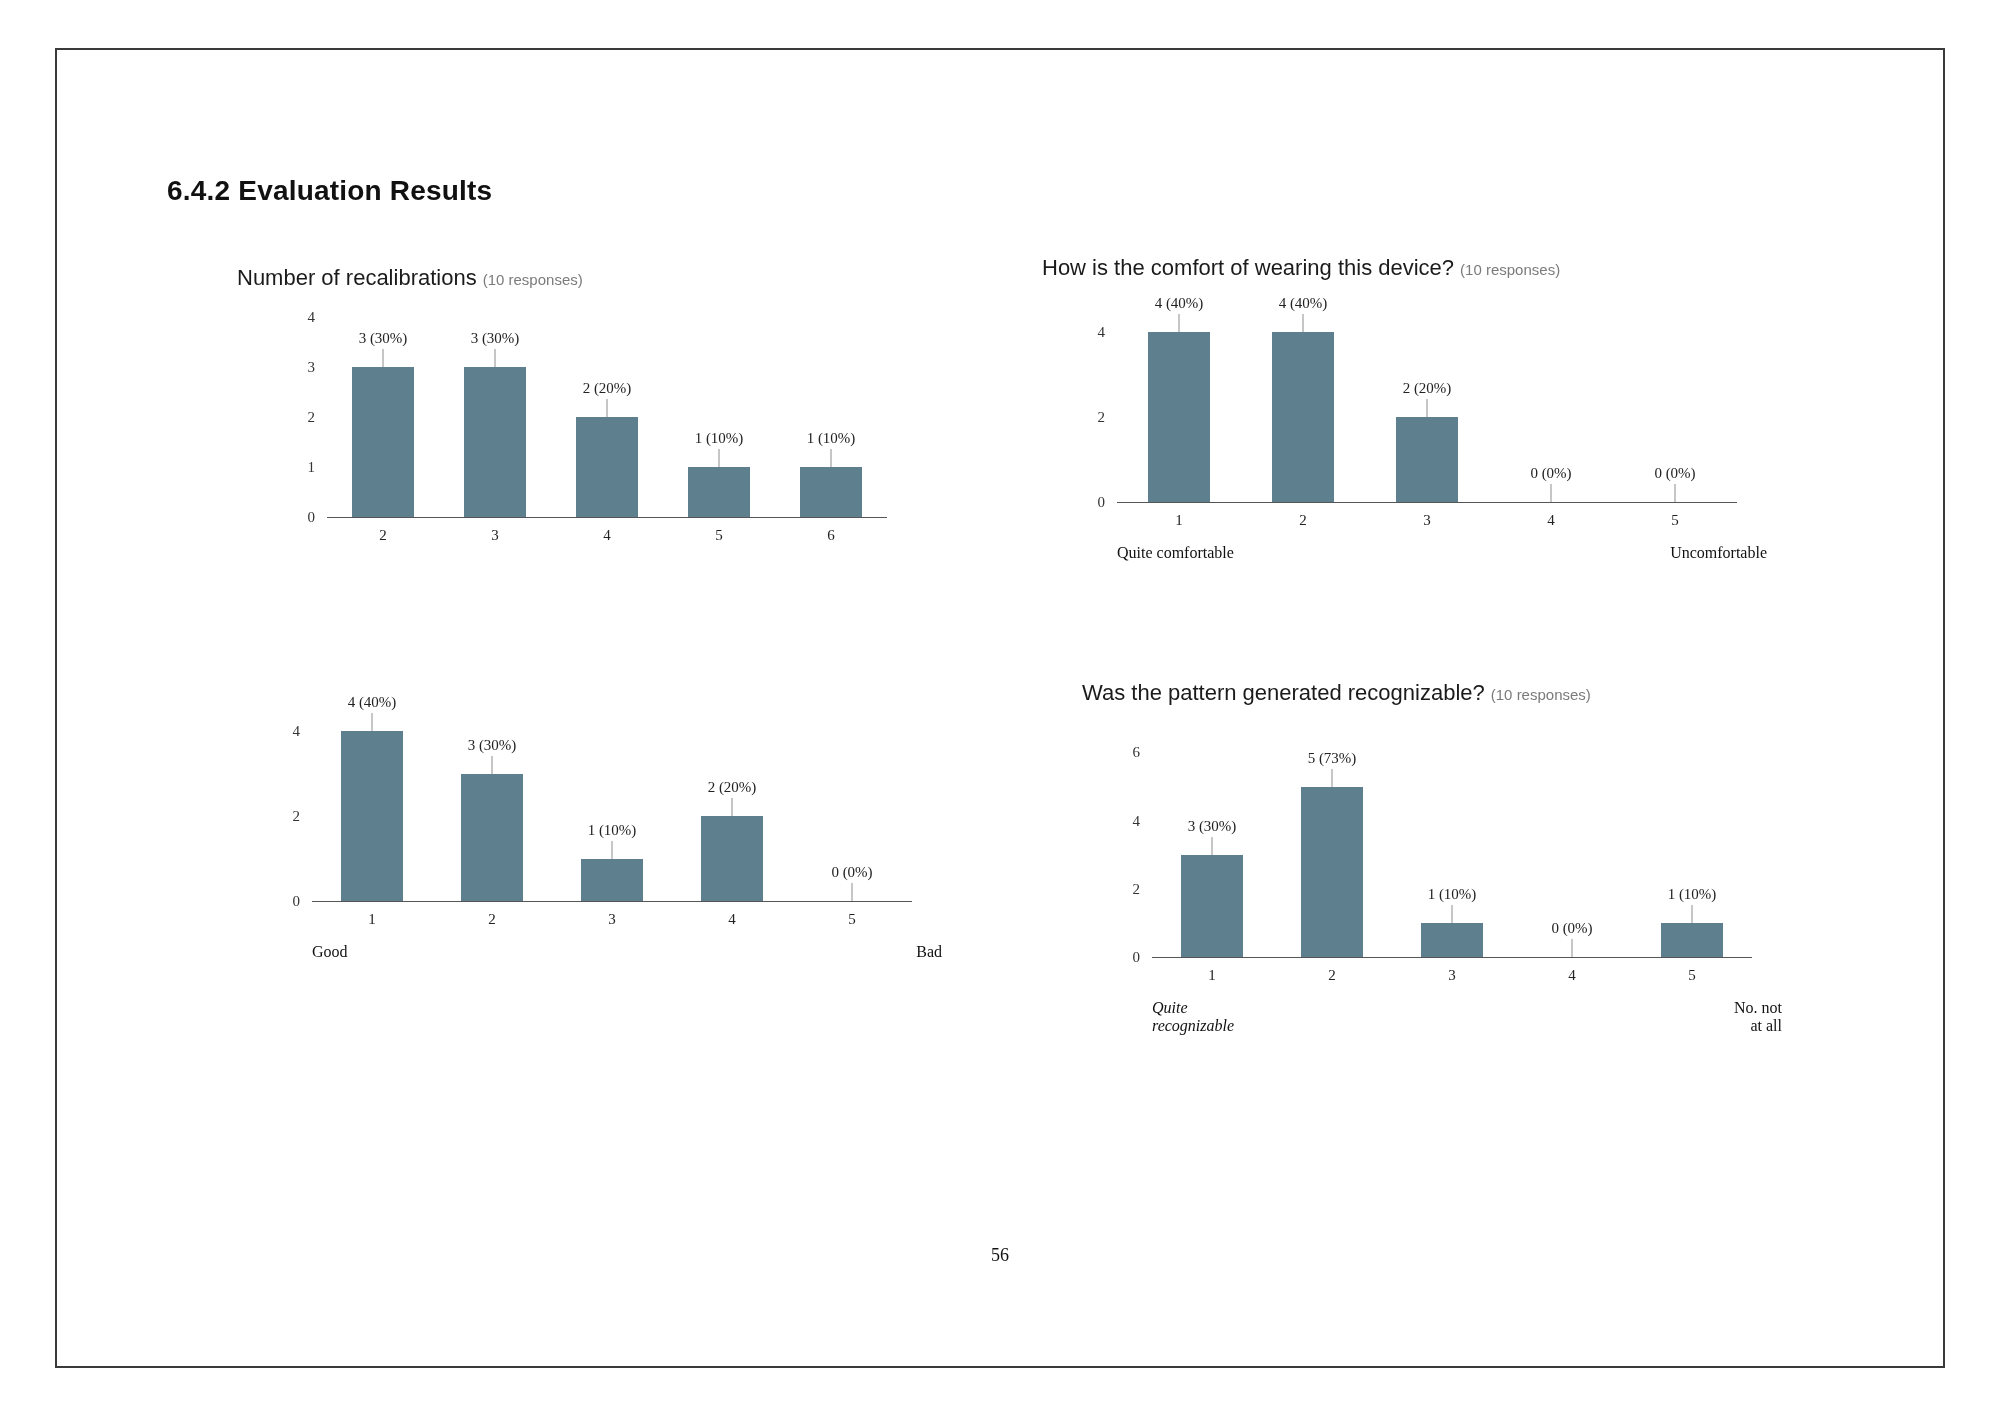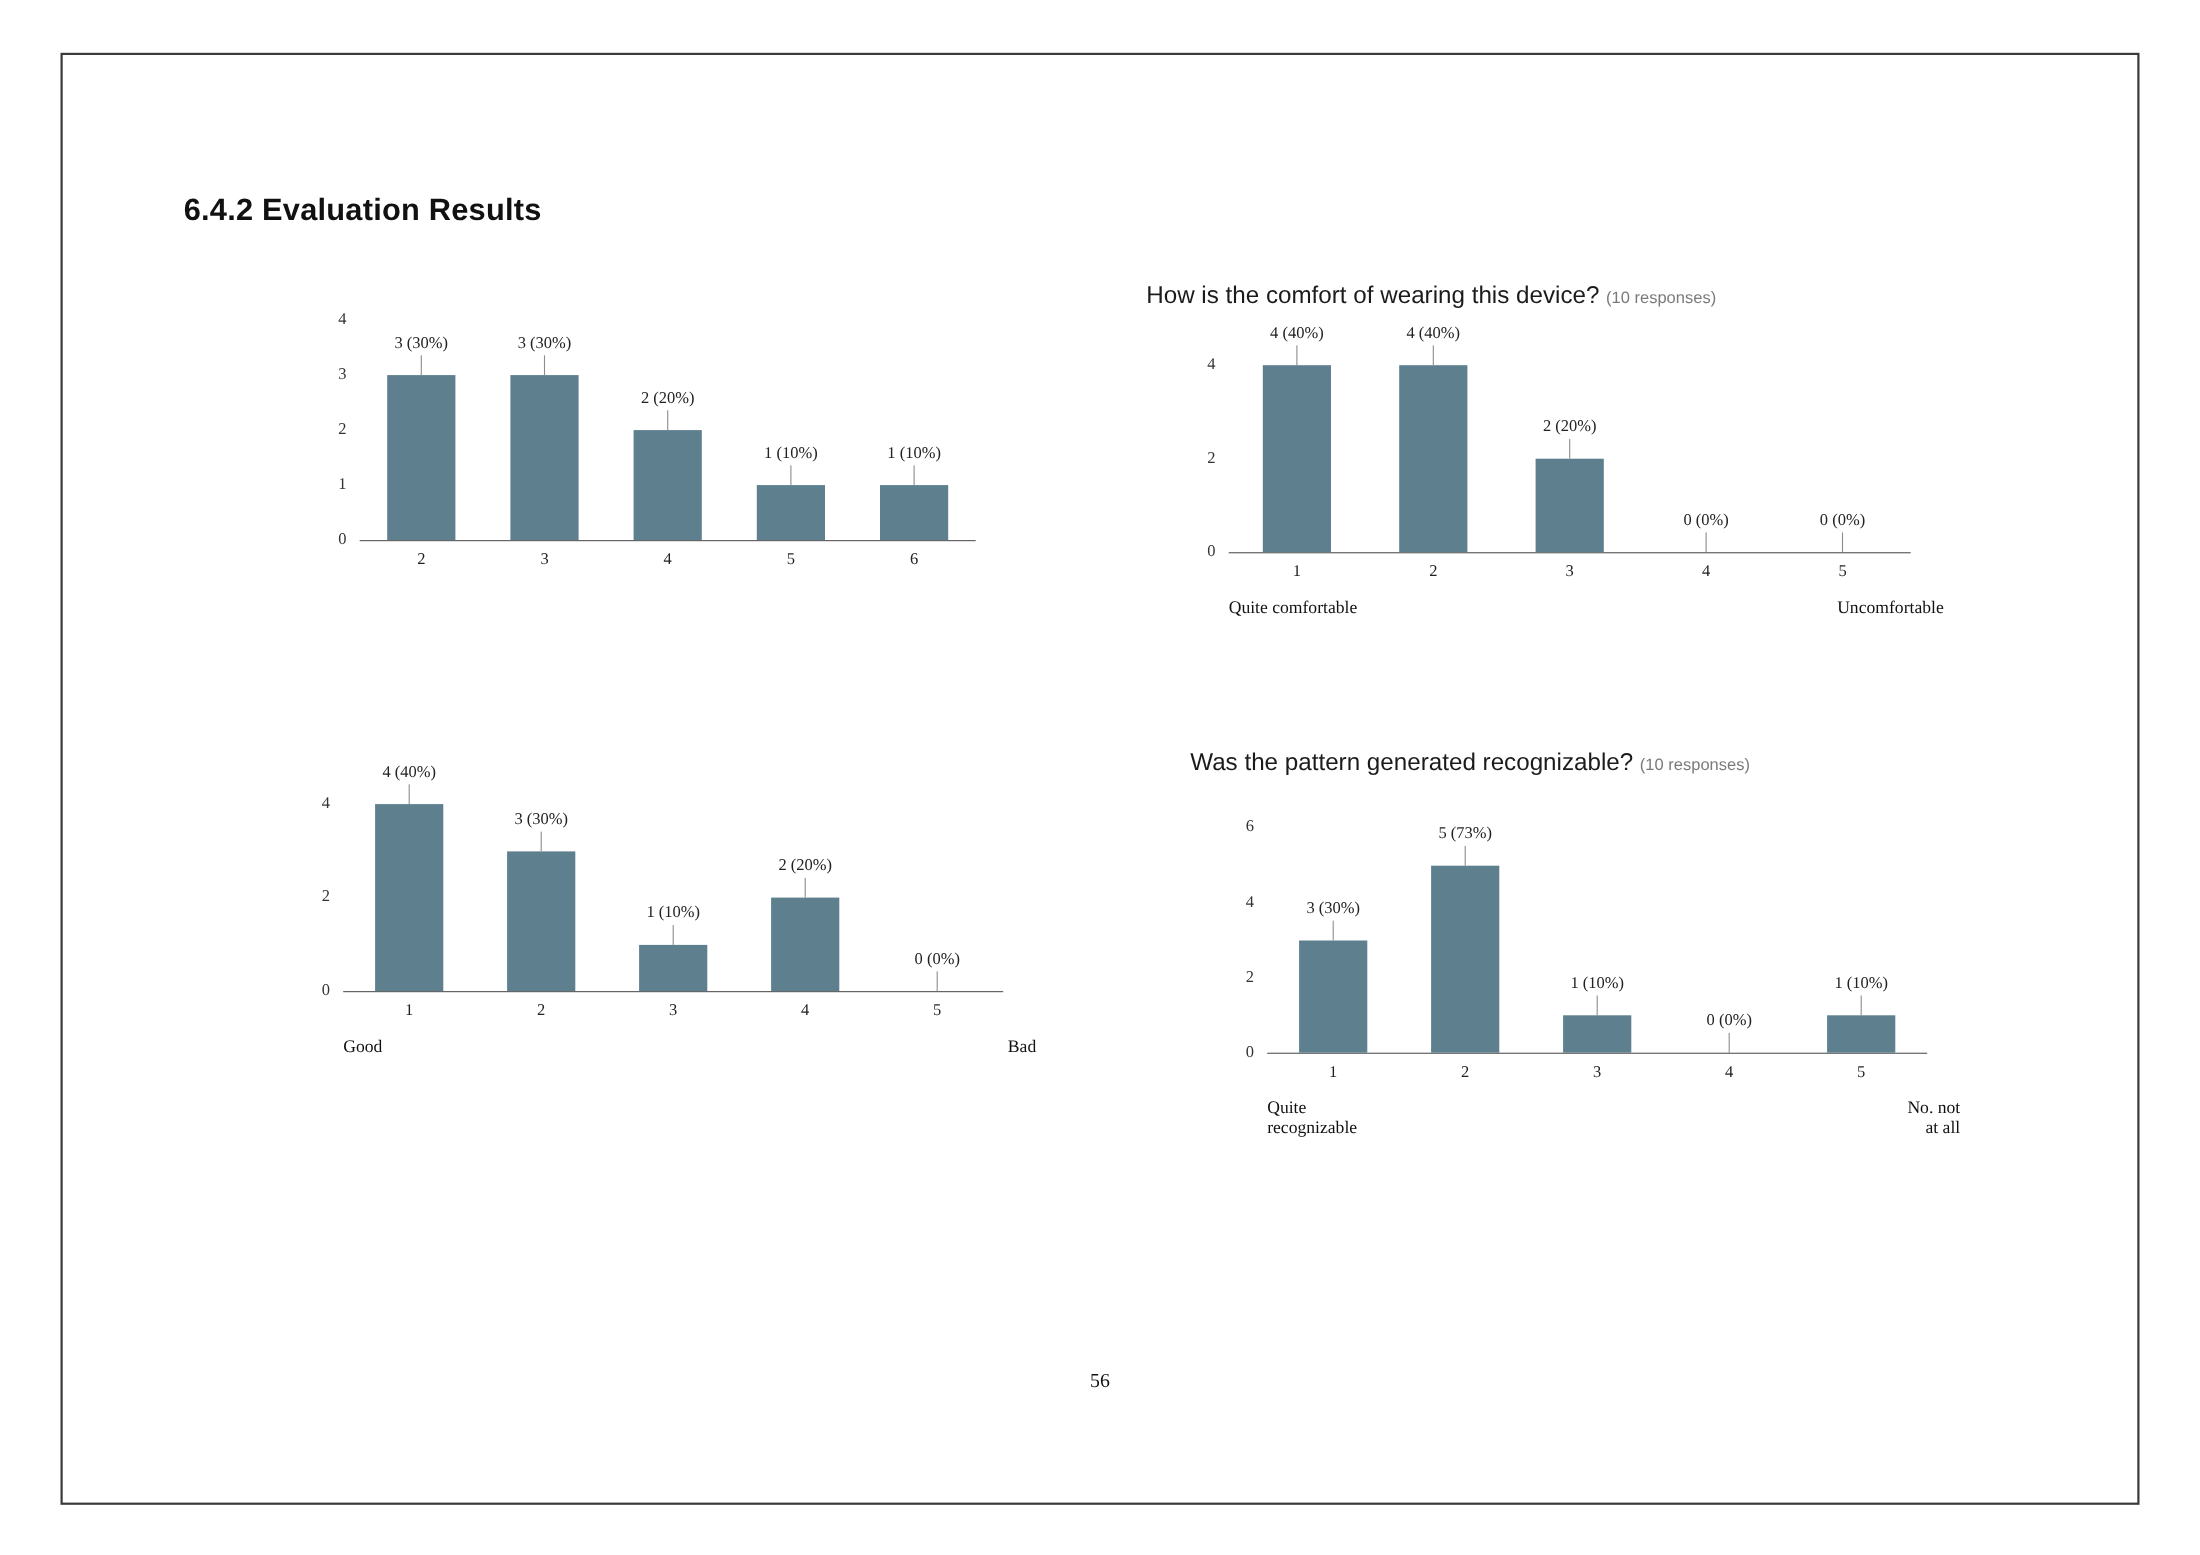--- a/index.html
+++ b/index.html
@@ -135,20 +135,23 @@
   }
 </style>
 </head>
 <body>
 
 <div class="page">
 
   <div class="section-title">6.4.2 Evaluation Results</div>
 
   <div class="chart-block" id="block-0" style="left:180px; top:215px; width:700px;">
+    <div class="chart-title">
+      <span>Number of recalibrations</span><span class="responses">(10 responses)</span>
+    </div>
     <div class="plot" style="height:230px; width:660px;">
         <div class="y-axis-labels" style="left: 50px; width: 34px; height: 200px;">
           <div class="y-tick" style="top: 200px;">0</div>
           <div class="y-tick" style="top: 150px;">1</div>
           <div class="y-tick" style="top: 100px;">2</div>
           <div class="y-tick" style="top: 50px;">3</div>
           <div class="y-tick" style="top: 0px;">4</div>
         </div>
         <div class="plot-area" style="left: 90px; width: 560px; height: 200px; bottom: auto;">
           <div class="axis-line" style="width: 560px; top: 200px; left: 0px;"></div>
@@ -311,21 +314,21 @@
             <div class="bar-stem" style="bottom: 0px; height: 18px;"></div>
             <div class="bar-label" style="bottom: 20px;">0 (0%)</div>
             <div class="x-tick" style="top: 235px;">4</div>
           </div>
           <div class="bar-group" style="left: 480px; width: 120px; height: 225px;">
             <div class="bar" style="height: 34.0909px; width: 62px; background: rgb(93, 127, 142);"></div>
             <div class="bar-stem" style="bottom: 34.0909px; height: 18px;"></div>
             <div class="bar-label" style="bottom: 54.0909px;">1 (10%)</div>
             <div class="x-tick" style="top: 235px;">5</div>
           </div>
-          <div class="endcap" style="left: 0px; top: 267px; white-space: pre;">Quite
+          <div class="endcap" style="left: 0px; top: 267px; white-space: pre; font-style: italic;">Quite
 recognizable</div>
           <div class="endcap" style="right: -30px; top: 267px; white-space: pre; text-align: right;">No. not
 at all</div>
         </div>
       </div>
   </div>
 
   <div class="page-number">56</div>
 </div>
 

